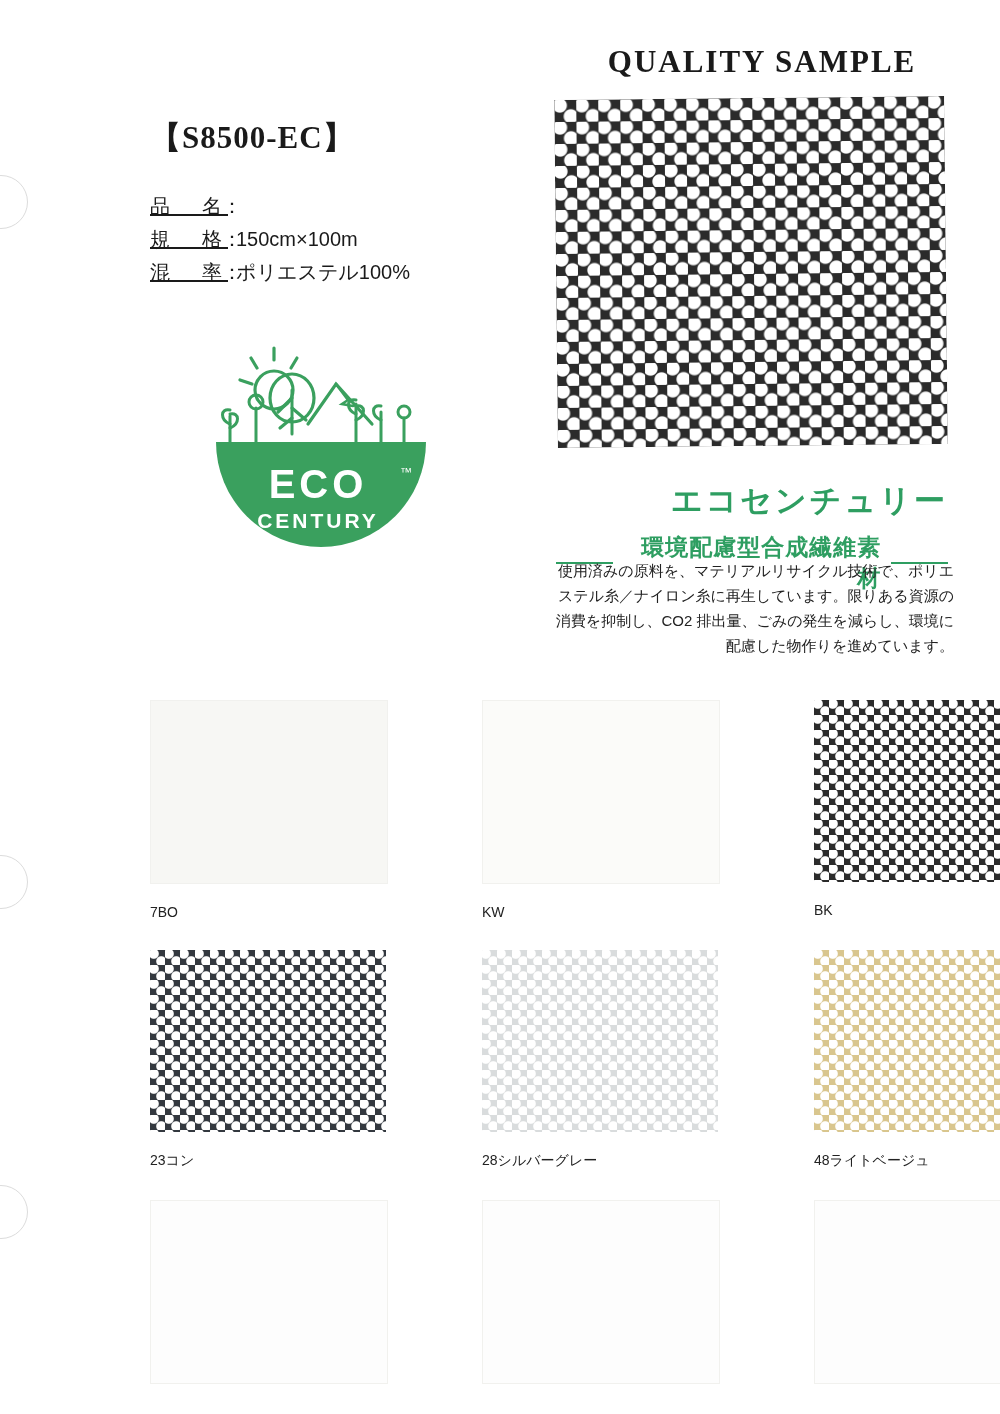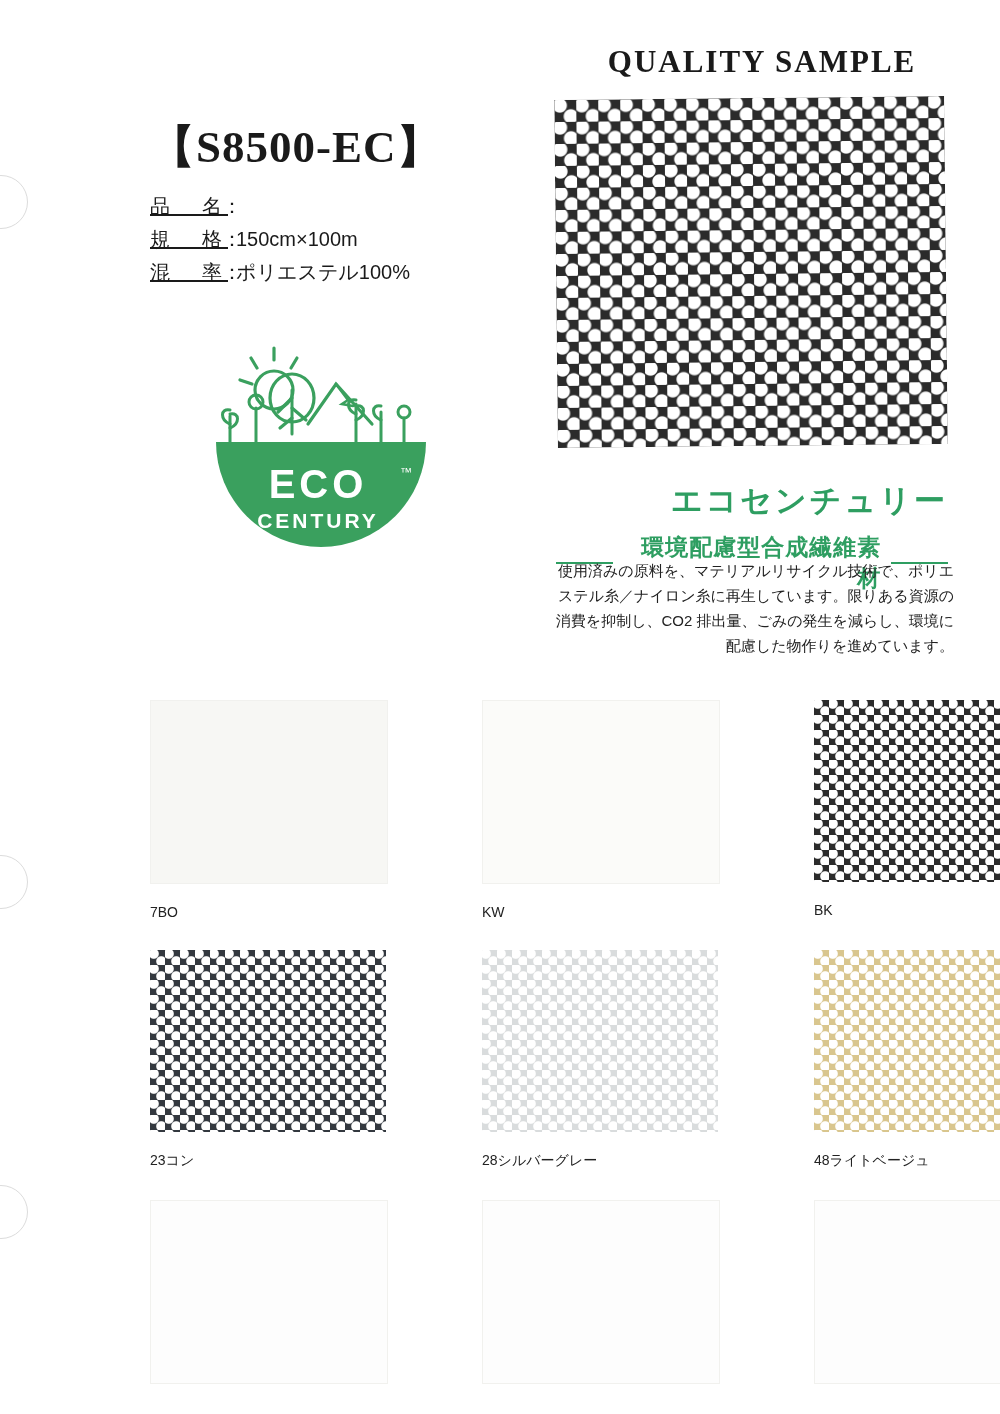--- a/index.html
+++ b/index.html
@@ -23,21 +23,21 @@
   
   .quality-title{
     position:absolute;left:592px;top:44px;width:340px;
     font-family:"Liberation Serif", serif;
     font-size:31px;letter-spacing:2px;font-weight:700;text-align:center;
   }
 
   .code{
     position:absolute;left:150px;top:117px;
     font-family:"Liberation Serif", serif;
-    font-size:45px;font-weight:700;letter-spacing:1px;
+    font-size:31px;font-weight:700;letter-spacing:1px;
   }
 
   .spec-list{position:absolute;left:150px;top:190px;font-size:20px;line-height:33px;}
   .spec-row{display:flex;white-space:nowrap;}
   .spec-key{display:inline-block;width:72px;letter-spacing:6px;text-decoration:underline;}
   .spec-sep{display:inline-block;width:14px;}
   .spec-val{display:inline-block;}
 
   
   .mesh{position:relative;overflow:hidden;}

